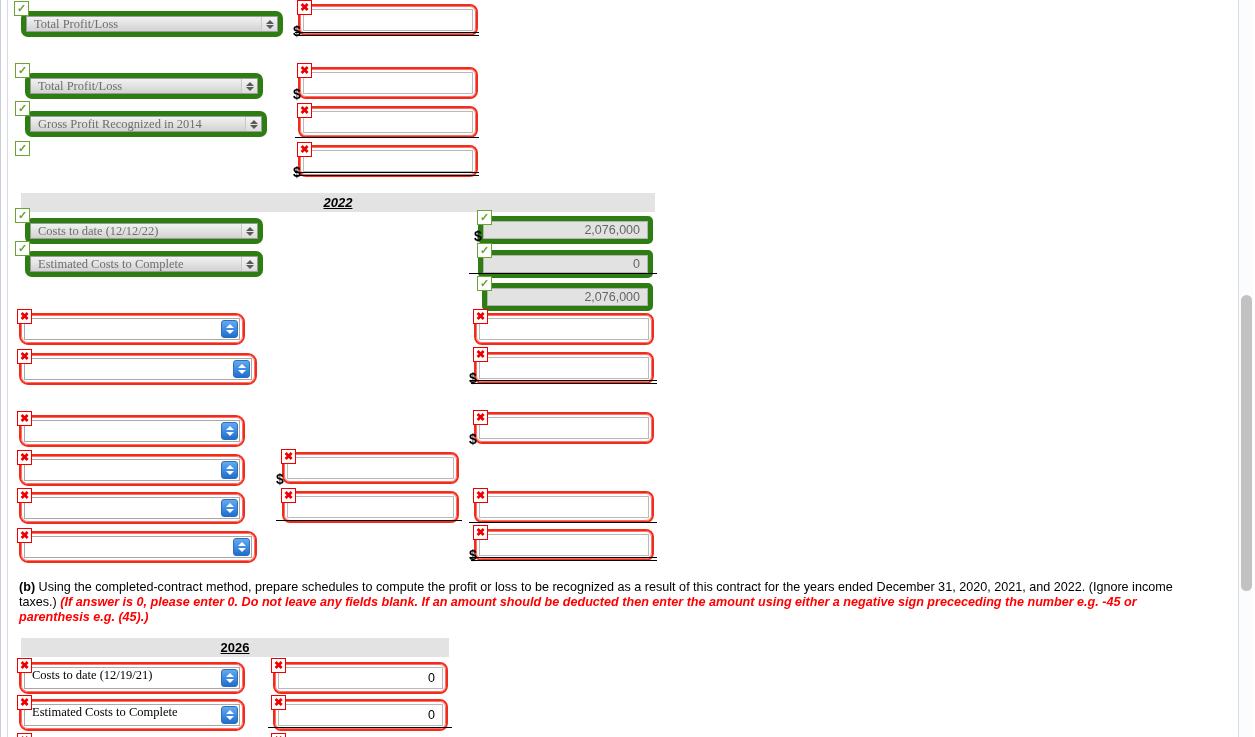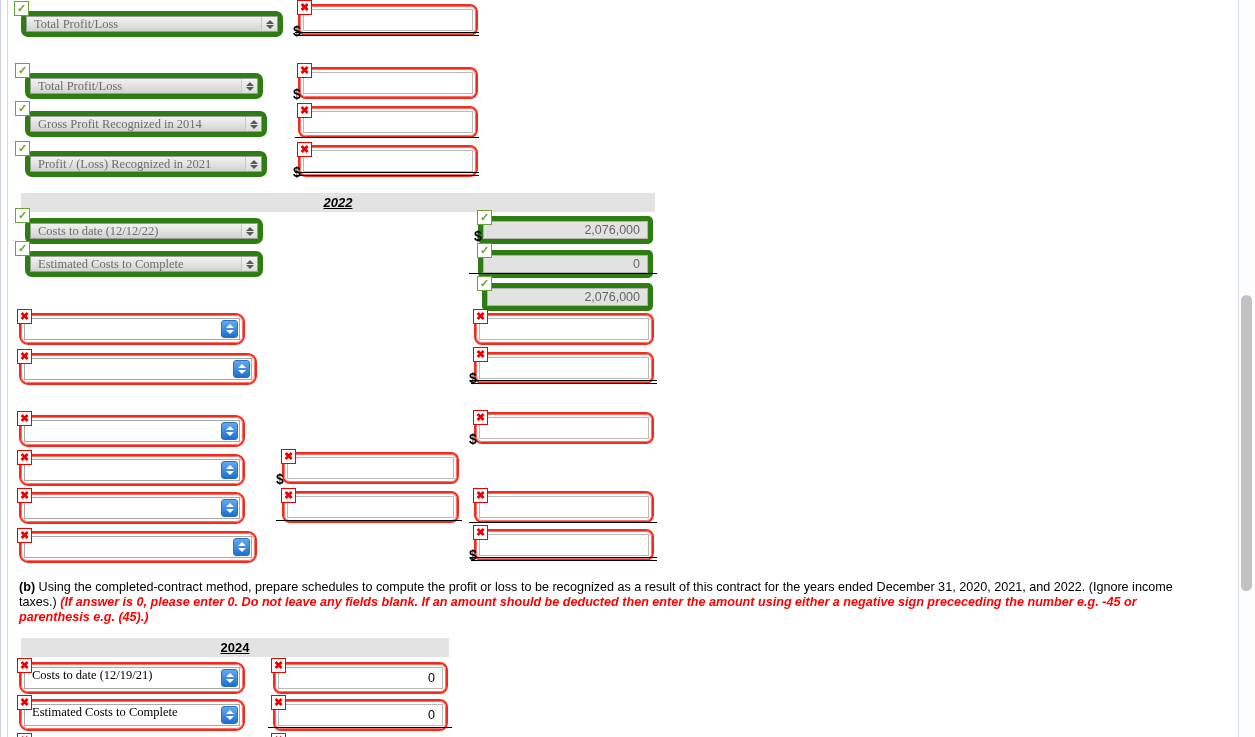--- a/index.html
+++ b/index.html
@@ -271,30 +271,20 @@
     <div class="badge ok" style="left:14px; top:101px;">✓</div>
 
     <div class="inp-wrap err" style="left:297px; top:106px; width:180px; height:32px;">
       <div class="ring"></div>
         <div class="ring2"></div>
       <div class="inp-face"></div>
     </div>
     <div class="badge err" style="left:296px; top:103px;">✖</div>
     <div class="rule-single" style="left:294px; top:137px; width:184px;"></div>
 
-    <div class="sel-wrap ok" style="left:24px; top:151px; width:242px; height:26px;">
-      <div class="ring"></div>
-      <div class="sel-face">
-        <span class="sel-label">Profit / (Loss) Recognized in 2021</span>
-        <span class="spin-gray">
-          <i class="up"></i>
-            <i class="down"></i>
-        </span>
-      </div>
-    </div>
     <div class="badge ok" style="left:14px; top:141px;">✓</div>
 
     <div class="inp-wrap err" style="left:297px; top:145px; width:180px; height:32px;">
       <div class="ring"></div>
         <div class="ring2"></div>
       <div class="inp-face"></div>
     </div>
     <div class="badge err" style="left:296px; top:142px;">✖</div>
     <div class="dollar" style="left:292px; top:165px;">$</div>
     <div class="rule-double" style="left:294px; top:172px; width:184px;"></div>
@@ -480,21 +470,21 @@
     </div>
     <div class="badge err" style="left:472px; top:525px;">✖</div>
     <div class="dollar" style="left:468px; top:548px;">$</div>
     <div class="rule-double" style="left:470px; top:557px; width:186px;"></div>
 
     <div class="question" style="left:18px; top:580px; width:1180px;">
       <b>(b)</b><span> Using the completed-contract method, prepare schedules to compute the profit or loss to be recognized as a result of this contract for the years ended December 31, 2020, 2021, and 2022. (Ignore income taxes.) </span><span class="hint">(If answer is 0, please enter 0. Do not leave any fields blank. If an amount should be deducted then enter the amount using either a negative sign prececeding the number e.g. -45 or parenthesis e.g. (45).)</span>
     </div>
 
     <div class="year-bar" style="left:20px; top:638px; width:428px;">
-      <span>2024</span>
+      <span>2026</span>
     </div>
 
     <div class="sel-wrap err" style="left:18px; top:662px; width:226px; height:32px;">
       <div class="ring"></div>
         <div class="ring2"></div>
       <div class="sel-face">
         <span class="sel-label">Costs to date (12/19/21)</span>
         <span class="spin-blue">
           <i class="up"></i>
             <i class="down"></i>

